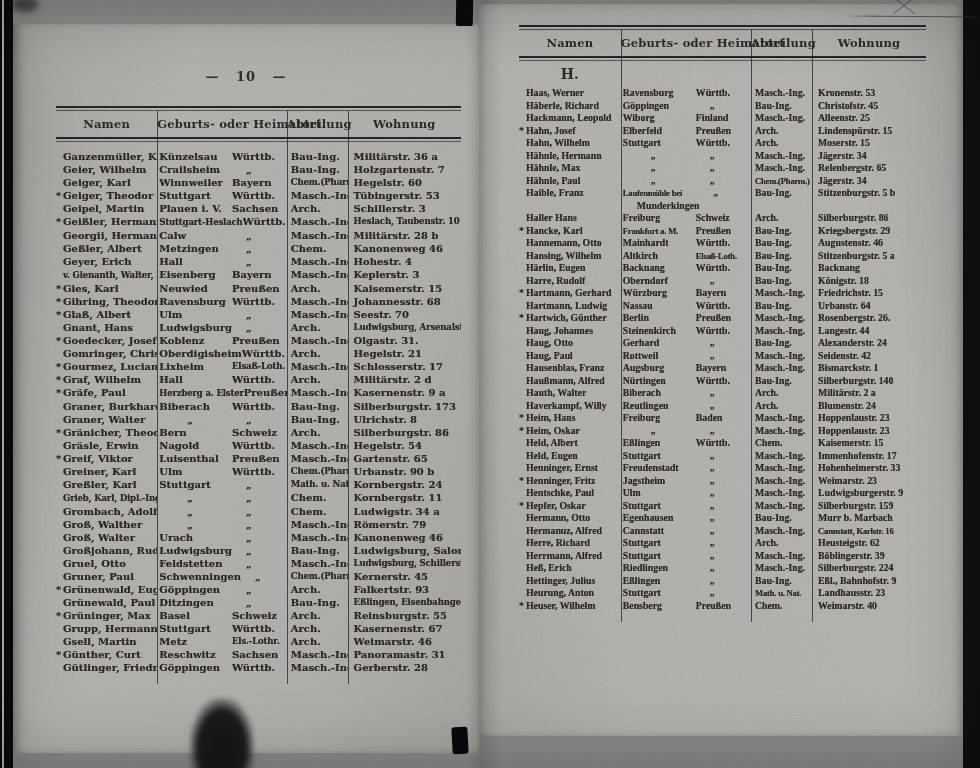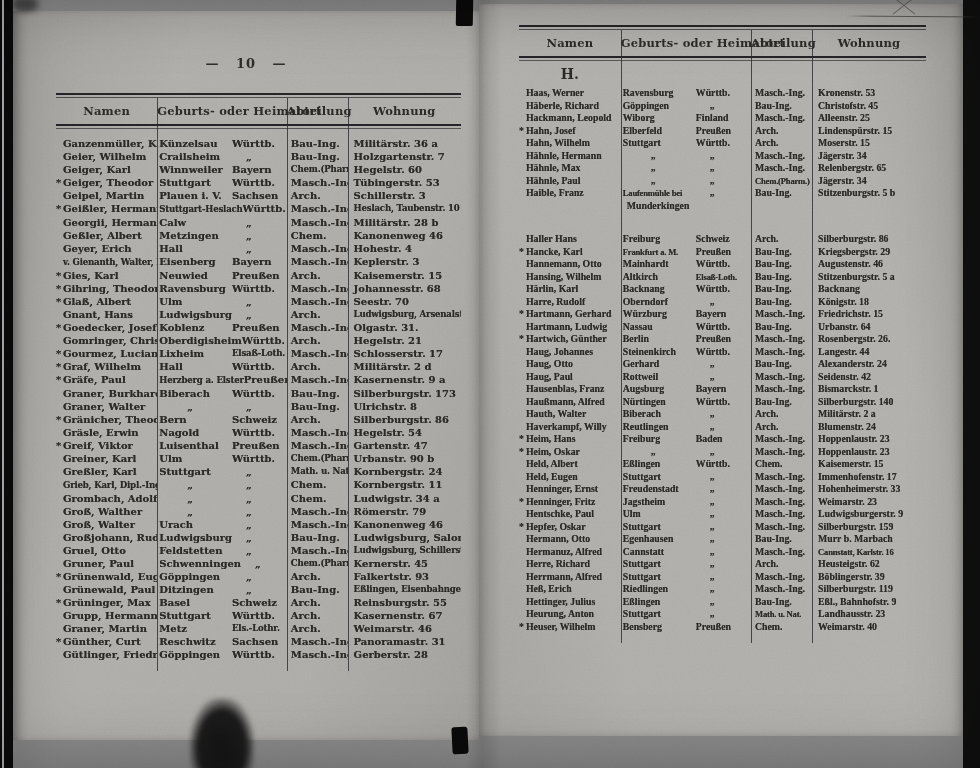--- a/index.html
+++ b/index.html
@@ -2,21 +2,21 @@
 <html><head>
 <meta charset="utf-8">
 <style>
   html,body{margin:0;padding:0;background:#4a4a4a;}
   .photo{position:relative;width:980px;height:768px;background:#8d8d8d;overflow:hidden;
          font-family:"DejaVu Serif", serif;}
   .photo::after{content:"";position:absolute;inset:0;pointer-events:none;
          box-shadow:inset 0 0 70px rgba(0,0,0,.28);}
   
   .page{position:absolute;color:#2d2b28;}
-  .pageL{left:13px;top:11px;width:466px;height:729px;
+  .pageL{left:13px;top:24px;width:466px;height:729px;
          background:linear-gradient(105deg,#a8a6a2,#b5b3af 28%,#b3b1ad 72%,#a7a5a1);
          box-shadow:inset 9px 0 12px -6px rgba(0,0,0,.38), inset -4px 0 10px -6px rgba(0,0,0,.22);}
   .pageR{left:479px;top:4px;width:485px;height:732px;
          background:linear-gradient(255deg,#a8a6a2,#b7b5b1 22%,#b5b3af 76%,#aaa8a4);
          box-shadow:inset 6px 0 10px -6px rgba(0,0,0,.28), inset -7px 0 12px -6px rgba(0,0,0,.4);}
   .pageno{text-align:center;font-weight:bold;font-size:13px;white-space:pre;color:#302e2b;letter-spacing:1px;}
   .pageL .pageno{margin-top:45px;}
   .pageR .pageno{margin-top:40px;}
   .table{position:relative;}
   .pageL .table{margin:22px 18px 0 43px;}
@@ -34,27 +34,27 @@
   .row{display:grid;grid-template-columns:25% 32% 15% 28%;line-height:13px;font-size:10px;font-weight:bold;
        text-shadow:0 0 .5px rgba(45,43,40,.7);}
   .pageR .row{line-height:12.5px;font-size:9.8px;font-family:Liberation Serif, serif;}
   .c{white-space:nowrap;}
   .c1{position:relative;padding-left:7px;overflow:hidden;}
   .star{position:absolute;left:0;top:0;font-style:normal;}
   .c2{display:flex;padding-left:2px;overflow:hidden;}
   .plbox{flex:0 0 57%;}
   .pl{display:inline-block;}
   .pl.ditto{padding-left:28px;}
-  .pl2{display:block;padding-left:4px;}
+  .pl2{display:block;padding-left:14px;}
   .rg{flex:1;overflow:hidden;}
   .rg.ditto{padding-left:14px;}
   .c3{padding-left:4px;overflow:hidden;}
   .c4{padding-left:6px;overflow:hidden;}
   .row .small{font-size:8.6px;letter-spacing:-.2px;}
-  .tall{margin-bottom:21px;}
+  .tall{margin-bottom:0;}
   .vline{position:absolute;top:0;bottom:0;width:1px;background:rgba(42,42,46,.8);}
   .v1{left:25%;} .v2{left:57%;} .v3{left:72%;}
   
   .edgeL{position:absolute;left:0;top:0;width:13px;height:768px;background:#0c0c0c;}
   .edgeL i{position:absolute;left:2px;top:0;width:2px;height:768px;background:#ddd;opacity:.85;}
   .edgeR{position:absolute;right:0;top:0;width:17px;height:768px;background:#101010;}
   .gutter{position:absolute;left:466px;top:0;width:36px;height:768px;pointer-events:none;
           background:linear-gradient(to right, rgba(0,0,0,0), rgba(0,0,0,.12) 45%, rgba(0,0,0,0));}
   .bindTop{position:absolute;left:456px;top:-2px;width:17px;height:28px;background:#0a0a0a;
           border-radius:2px;transform:rotate(1deg);}
@@ -322,21 +322,21 @@
               <span class="c c4 woh">Hegelstr. 54</span>
             </div>
 
             <div class="row">
               <span class="c c1"><i class="star">*</i><span class="nm">Greif, Viktor</span></span>
               <span class="c c2">
                 <span class="plbox"><span class="pl">Luisenthal</span></span>
                 <span class="rg">Preußen</span>
               </span>
               <span class="c c3 abt">Masch.-Ing.</span>
-              <span class="c c4 woh">Gartenstr. 47</span>
+              <span class="c c4 woh">Gartenstr. 65</span>
             </div>
 
             <div class="row">
               <span class="c c1"><i class="star"></i><span class="nm">Greiner, Karl</span></span>
               <span class="c c2">
                 <span class="plbox"><span class="pl">Ulm</span></span>
                 <span class="rg">Württb.</span>
               </span>
               <span class="c c3 abt small">Chem.(Pharm.)</span>
               <span class="c c4 woh">Urbanstr. 90 b</span>
@@ -456,21 +456,21 @@
               <span class="c c1"><i class="star"></i><span class="nm">Grupp, Hermann</span></span>
               <span class="c c2">
                 <span class="plbox"><span class="pl">Stuttgart</span></span>
                 <span class="rg">Württb.</span>
               </span>
               <span class="c c3 abt">Arch.</span>
               <span class="c c4 woh">Kasernenstr. 67</span>
             </div>
 
             <div class="row">
-              <span class="c c1"><i class="star"></i><span class="nm">Graner, Martin</span></span>
+              <span class="c c1"><i class="star"></i><span class="nm">Gsell, Martin</span></span>
               <span class="c c2">
                 <span class="plbox"><span class="pl">Metz</span></span>
                 <span class="rg small">Els.-Lothr.</span>
               </span>
               <span class="c c3 abt">Arch.</span>
               <span class="c c4 woh">Weimarstr. 46</span>
             </div>
 
             <div class="row">
               <span class="c c1"><i class="star">*</i><span class="nm">Günther, Curt</span></span>
@@ -639,21 +639,21 @@
               <span class="c c1"><i class="star"></i><span class="nm">Hansing, Wilhelm</span></span>
               <span class="c c2">
                 <span class="plbox"><span class="pl">Altkirch</span></span>
                 <span class="rg small">Elsaß-Loth.</span>
               </span>
               <span class="c c3 abt">Bau-Ing.</span>
               <span class="c c4 woh">Stitzenburgstr. 5 a</span>
             </div>
 
             <div class="row">
-              <span class="c c1"><i class="star"></i><span class="nm">Härlin, Karl</span></span>
+              <span class="c c1"><i class="star"></i><span class="nm">Härlin, Eugen</span></span>
               <span class="c c2">
                 <span class="plbox"><span class="pl">Backnang</span></span>
                 <span class="rg">Württb.</span>
               </span>
               <span class="c c3 abt">Bau-Ing.</span>
               <span class="c c4 woh">Backnang</span>
             </div>
 
             <div class="row">
               <span class="c c1"><i class="star"></i><span class="nm">Harre, Rudolf</span></span>
@@ -885,21 +885,21 @@
               <span class="c c4 woh">Böblingerstr. 39</span>
             </div>
 
             <div class="row">
               <span class="c c1"><i class="star"></i><span class="nm">Heß, Erich</span></span>
               <span class="c c2">
                 <span class="plbox"><span class="pl">Riedlingen</span></span>
                 <span class="rg ditto">„</span>
               </span>
               <span class="c c3 abt">Masch.-Ing.</span>
-              <span class="c c4 woh">Silberburgstr. 119</span>
+              <span class="c c4 woh">Silberburgstr. 224</span>
             </div>
 
             <div class="row">
               <span class="c c1"><i class="star"></i><span class="nm">Hettinger, Julius</span></span>
               <span class="c c2">
                 <span class="plbox"><span class="pl">Eßlingen</span></span>
                 <span class="rg ditto">„</span>
               </span>
               <span class="c c3 abt">Bau-Ing.</span>
               <span class="c c4 woh">Eßl., Bahnhofstr. 9</span>

